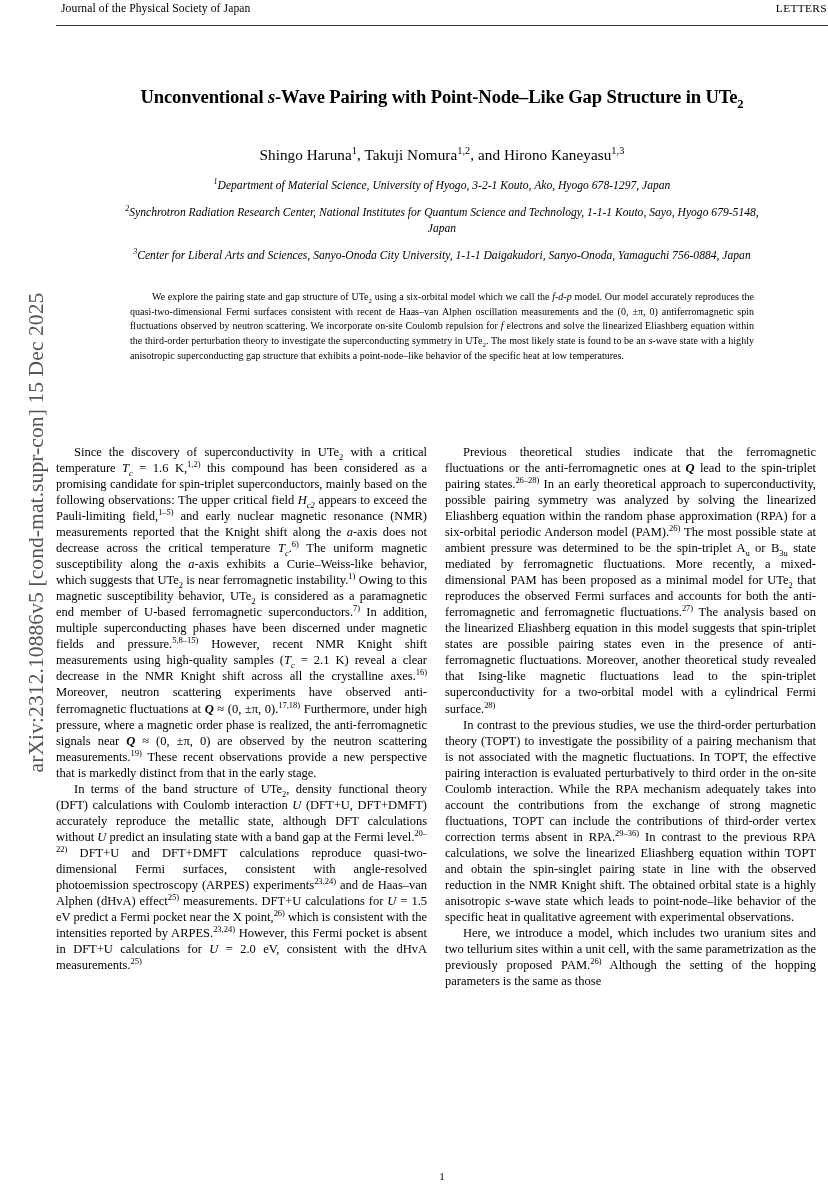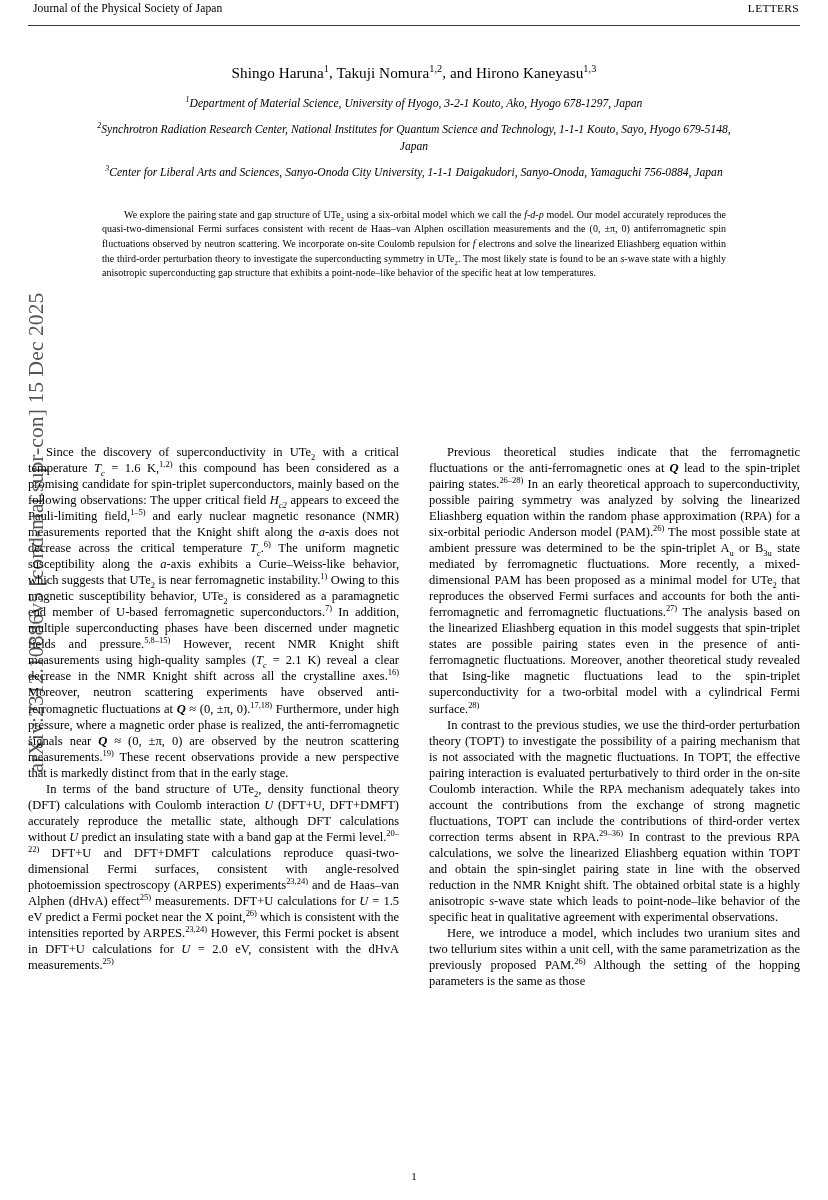--- a/index.html
+++ b/index.html
@@ -28,21 +28,21 @@
     font-size: 21.5px;
     letter-spacing: 0.1px;
     color: #555555;
     white-space: nowrap;
     text-align: center;
   }
 
   
   .page {
     position: absolute;
-    left: 28px;
+    left: 56px;
     top: 0;
     width: 772px;
     height: 1200px;
   }
 
   
   .runhead {
     position: relative;
     height: 20px;
     padding-top: 3px;
@@ -108,21 +108,21 @@
   }
 
   
   .columns {
     position: absolute;
     top: 444px;
     left: 0;
     width: 772px;
     height: 706px;
     display: flex;
-    gap: 30px;
+    gap: 18px;
   }
   .col {
     width: 371px;
     font-size: 12.55px;
     line-height: 1.278;
     text-align: justify;
     letter-spacing: -0.03px;
     -webkit-hyphens: none;
     hyphens: none;
   }
@@ -148,20 +148,23 @@
 
 <div class="arxiv-stamp">arXiv:2312.10886v5  [cond-mat.supr-con]  15 Dec 2025</div>
 
 <div class="page">
 
   <div class="runhead">
     <span class="runhead-left">Journal of the Physical Society of Japan</span>
     <span class="runhead-right">LETTERS</span>
   </div>
 
+  <div class="title">
+    <span>Unconventional </span><span class="it">s</span><span>-Wave Pairing with Point-Node–Like Gap Structure in UTe</span><sub>2</sub>
+  </div>
 
   <div class="authors">
     <span>Shingo Haruna</span><sup>1</sup><span>, </span><span>Takuji Nomura</span><sup>1,2</sup><span>, and </span><span>Hirono Kaneyasu</span><sup>1,3</sup>
   </div>
 
   <div class="affils">
     <div><sup>1</sup><span>Department of Material Science, University of Hyogo, 3-2-1 Kouto, Ako, Hyogo 678-1297, Japan</span></div>
     <div><sup>2</sup><span>Synchrotron Radiation Research Center, National Institutes for Quantum Science and Technology, 1-1-1 Kouto, Sayo, Hyogo 679-5148, Japan</span></div>
     <div><sup>3</sup><span>Center for Liberal Arts and Sciences, Sanyo-Onoda City University, 1-1-1 Daigakudori, Sanyo-Onoda, Yamaguchi 756-0884, Japan</span></div>
   </div>

